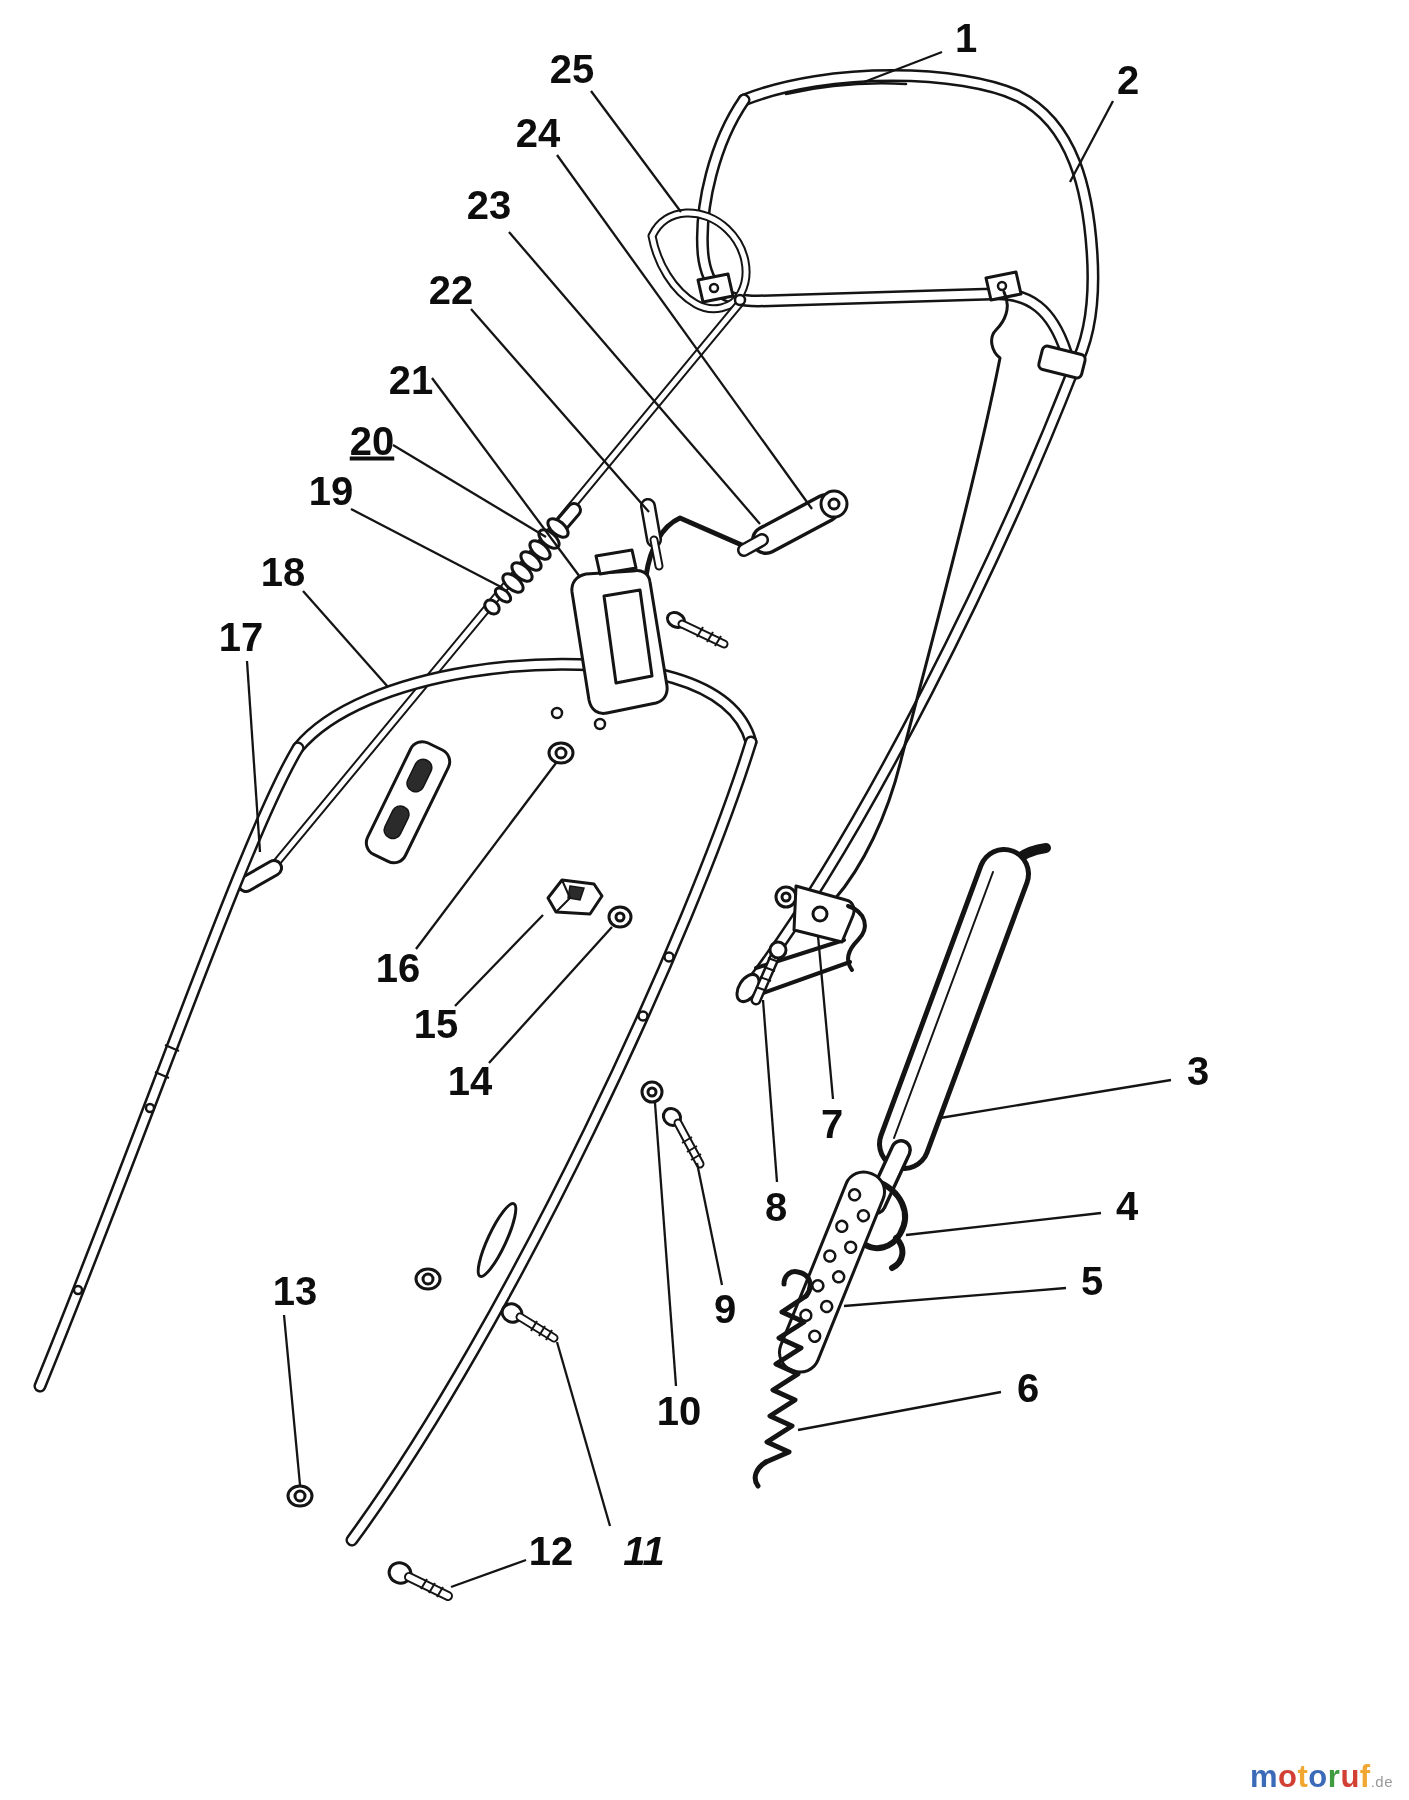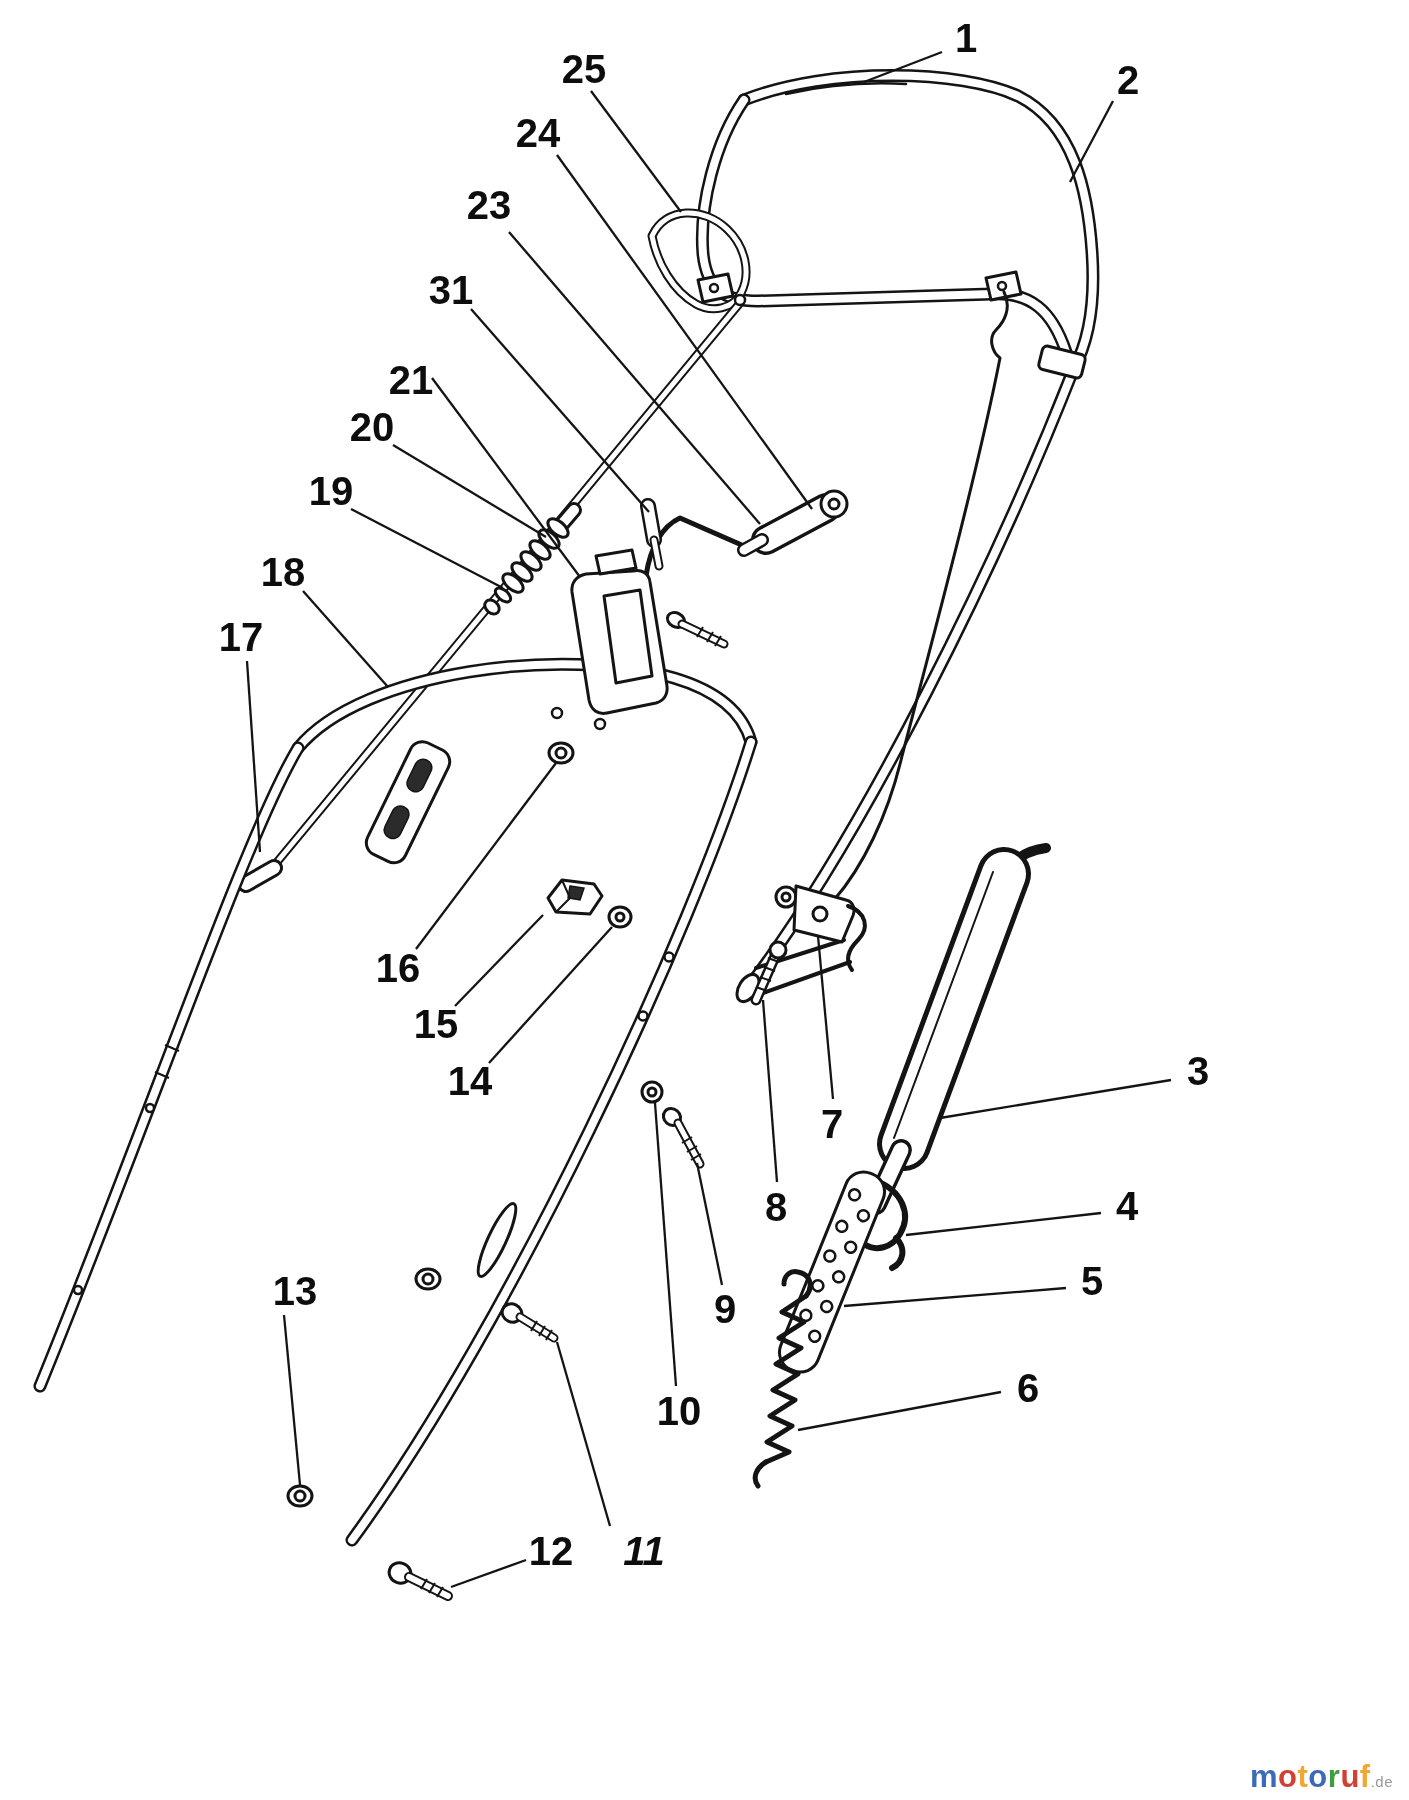--- a/index.html
+++ b/index.html
@@ -274,25 +274,25 @@
       <div class="callout" style="left: 679px; top: 1411px;">10</div>
       <div class="callout" style="left: 644px; top: 1551px; font-style: italic;">11</div>
       <div class="callout" style="left: 551px; top: 1551px;">12</div>
       <div class="callout" style="left: 279px; top: 1291px; margin-left: 16px;">13</div>
       <div class="callout" style="left: 470px; top: 1081px;">14</div>
       <div class="callout" style="left: 436px; top: 1024px;">15</div>
       <div class="callout" style="left: 398px; top: 968px;">16</div>
       <div class="callout" style="left: 241px; top: 637px;">17</div>
       <div class="callout" style="left: 283px; top: 572px;">18</div>
       <div class="callout" style="left: 331px; top: 491px;">19</div>
-      <div class="callout" style="left: 372px; top: 427px;">20</div>
+      <div class="callout" style="left: 372px; top: 441px; text-decoration: underline;">20</div>
       <div class="callout" style="left: 411px; top: 360px; margin-top: 20px;">21</div>
-      <div class="callout" style="left: 451px; top: 290px;">31</div>
+      <div class="callout" style="left: 451px; top: 290px;">22</div>
       <div class="callout" style="left: 489px; top: 205px; text-align: center;">23</div>
       <div class="callout" style="left: 538px; top: 133px;">24</div>
-      <div class="callout" style="left: 572px; top: 69px; margin-left: 12px;">25</div>
+      <div class="callout" style="left: 572px; top: 69px;">25</div>
     </div>
 
   <div id="watermark">
     <span id="wm-word"><span style="color: rgb(58, 106, 184);">m</span><span style="color: rgb(210, 63, 51);">o</span><span style="color: rgb(240, 168, 50);">t</span><span style="color: rgb(58, 106, 184);">o</span><span style="color: rgb(63, 156, 63);">r</span><span style="color: rgb(210, 63, 51);">u</span><span style="color: rgb(240, 168, 50);">f</span></span><span id="wm-suffix" style="color: rgb(153, 153, 153);">.de</span>
   </div>
 
 </div>
 
 </body></html>

